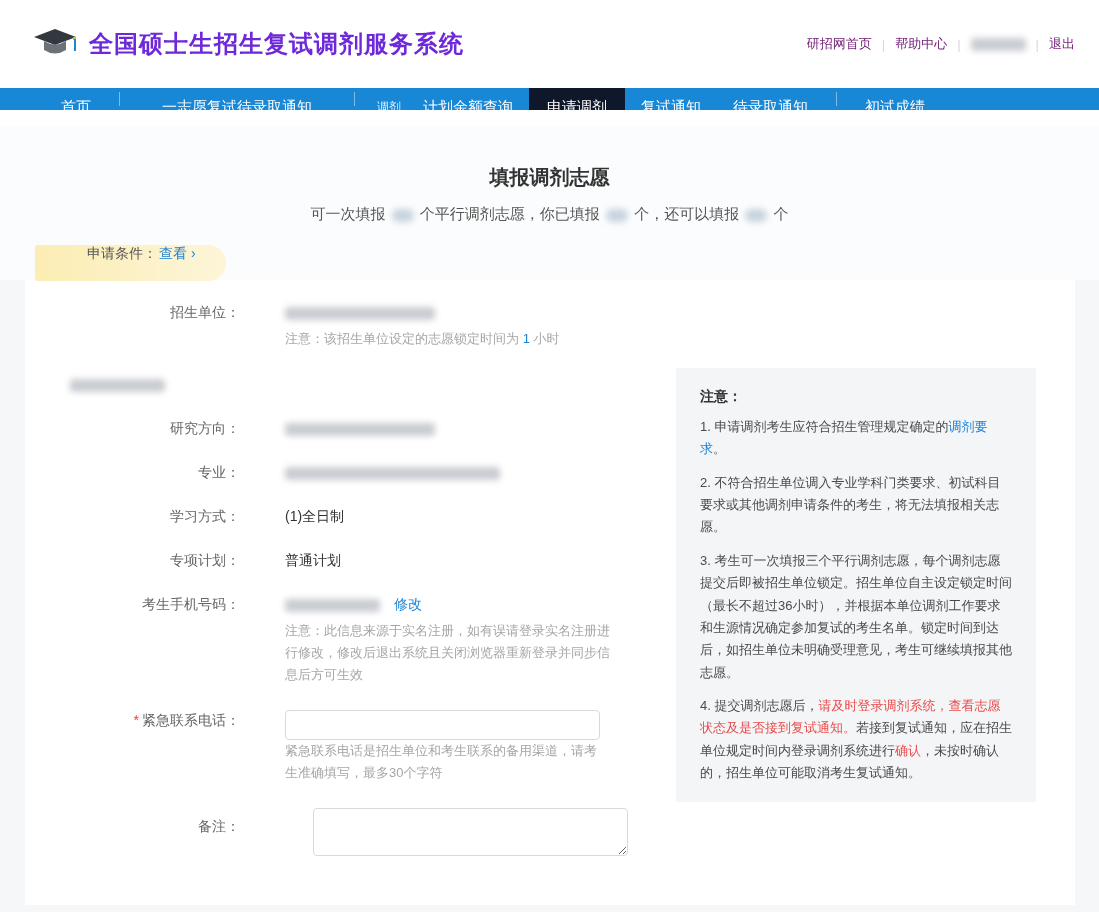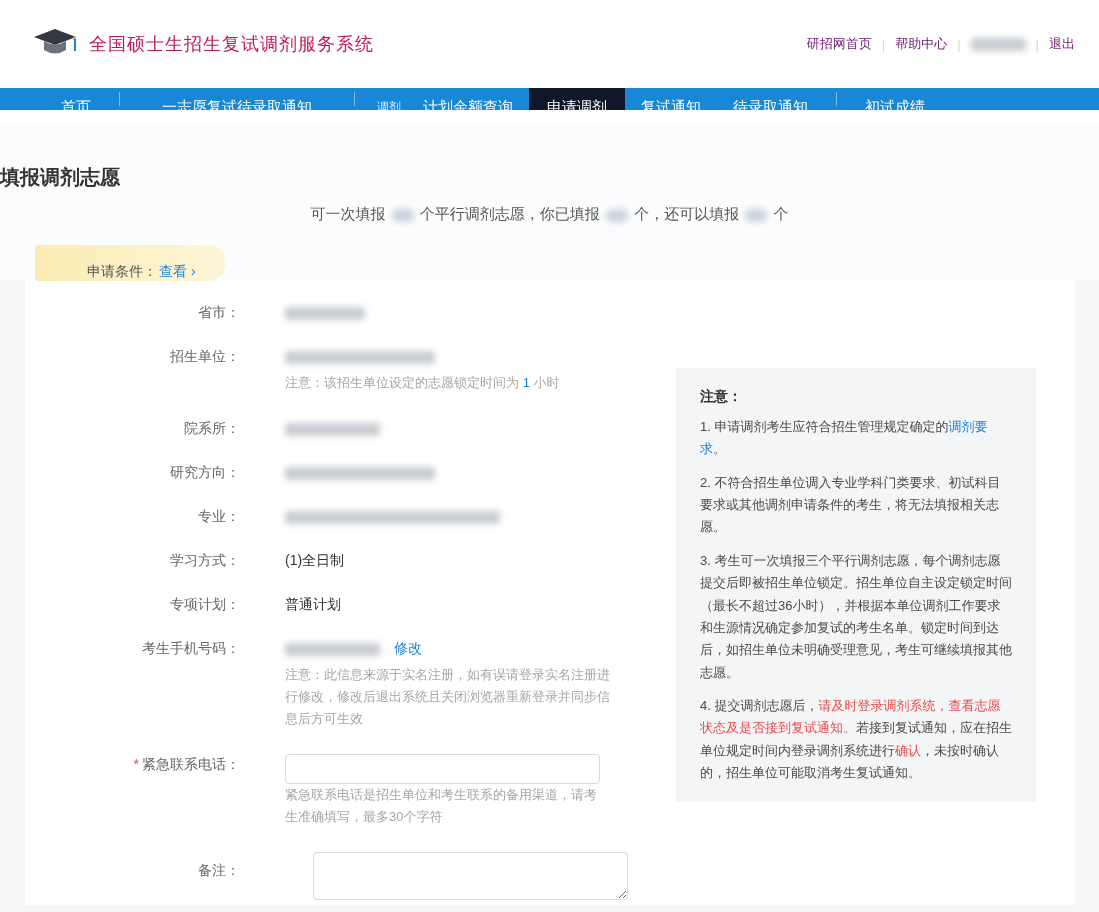--- a/index.html
+++ b/index.html
@@ -5,48 +5,48 @@
   * { margin:0; padding:0; box-sizing:border-box; }
   html,body { background:#fff; }
   body {
     width:1099px; height:912px; position:relative; overflow:hidden;
     font-family:"Liberation Sans","DejaVu Sans",sans-serif; color:#333;
   }
   
   .header { height:88px; background:#fff; display:flex; align-items:center; padding:0 24px 0 33px; }
   .logo-wrap { display:flex; align-items:center; }
   .logo-svg { margin-right:10px; }
-  .app-title { font-size:18px; font-weight:normal; color:#be185d; letter-spacing:1px; }
+  .app-title { font-size:24px; font-weight:bold; color:#6d28d9; letter-spacing:1px; }
   .header-links { margin-left:auto; font-size:13px; color:#666; display:flex; align-items:center; }
   .header-link { color:#701a75; text-decoration:none; cursor:pointer; }
   .header-sep { color:#d8d8d8; margin:0 10px; }
   .redact { display:inline-block; height:13px; background:#c9ccd1; filter:blur(3px); border-radius:3px; vertical-align:middle; }
   .rw-55{width:55px;} .rw-80{width:80px;} .rw-95{width:95px;} .rw-150{width:150px;} .rw-215{width:215px;}
   
   .nav { height:22px; background:#1787d6; display:flex; align-items:stretch; padding-left:45px; }
   .nav-item { color:#fff; font-size:15px; line-height:38px; padding:0 16px; text-decoration:none; cursor:pointer; white-space:nowrap; }
   .nav-item-wide { margin:0 14px; }
   .nav-item-active { background:#0f172a; padding:0 18px; }
   .nav-divider { width:1px; height:14px; background:rgba(255,255,255,.45); align-self:center; margin:0 12px; }
   .nav-tag { color:rgba(255,255,255,.85); font-size:12px; line-height:38px; margin:0 6px 0 10px; }
   
   .content { position:absolute; top:126px; left:0; right:0; bottom:0; background:#f6f7f9; }
   .content-top { background:#fbfcfd; height:154px; }
-  .page-title { text-align:left; padding-top:38px; font-size:20px; font-weight:bold; color:#333; }
+  .page-title { text-align:center; padding-top:38px; font-size:20px; font-weight:bold; color:#333; }
   .page-subtitle { text-align:center; margin-top:14px; font-size:15px; color:#555; }
   .seg-blur { display:inline-block; width:22px; height:13px; background:#c7d3de; filter:blur(3px); border-radius:7px; vertical-align:middle; margin:0 2px; }
   .seg-link { color:#1b82d9; cursor:pointer; }
   .seg-blue { color:#1b82d9; }
   .seg-red  { color:#e84c4c; }
   
   .condition-badge {
     position:absolute; left:35px; top:119px; height:36px; z-index:3;
     background:linear-gradient(90deg,#fbedb3,#fdf5d8);
     border-radius:3px 18px 18px 3px;
-    display:flex; align-items:flex-end; padding:0 30px 0 52px; font-size:14px;
+    display:flex; align-items:flex-start; padding:0 30px 0 52px; font-size:14px;
   }
   .condition-label { color:#555; }
   .condition-link { color:#1b82d9; text-decoration:none; cursor:pointer; margin-left:2px; }
   
   .card { position:absolute; left:25px; right:24px; top:154px; bottom:7px; background:#fff; }
   .form-area { padding-top:22px; width:640px; }
   .form-row { display:flex; margin-bottom:24px; }
   .form-label { flex:0 0 215px; text-align:right; font-size:14px; color:#666; line-height:20px; white-space:nowrap; }
   .required { color:#f03b3b; margin-right:3px; }
   .form-value { margin-left:45px; flex:1; font-size:14px; color:#333; line-height:20px; }
@@ -106,35 +106,30 @@
   </div>
 
   <div class="condition-badge">
     <span class="condition-label">申请条件：</span>
     <a class="condition-link">查看 ›</a>
   </div>
 
   <div class="card">
     <div class="form-area">
 
-      <div class="form-row">
-        <div class="form-label">省市：</div>
-        <div class="form-value"><span class="redact rw-80"></span></div>
-      </div>
 
       <div class="form-row">
         <div class="form-label">招生单位：</div>
         <div class="form-value">
           <span class="redact rw-150"></span>
           <div class="form-note" style="width:360px;"><span class="seg">注意：该招生单位设定的志愿锁定时间为 </span><span class="seg seg-blue">1</span><span class="seg"> 小时</span></div>
         </div>
       </div>
 
       <div class="form-row">
-        <div class="form-label">院系所：</div>
         <div class="form-value"><span class="redact rw-95"></span></div>
       </div>
 
       <div class="form-row">
         <div class="form-label">研究方向：</div>
         <div class="form-value"><span class="redact rw-150"></span></div>
       </div>
 
       <div class="form-row">
         <div class="form-label">专业：</div>

